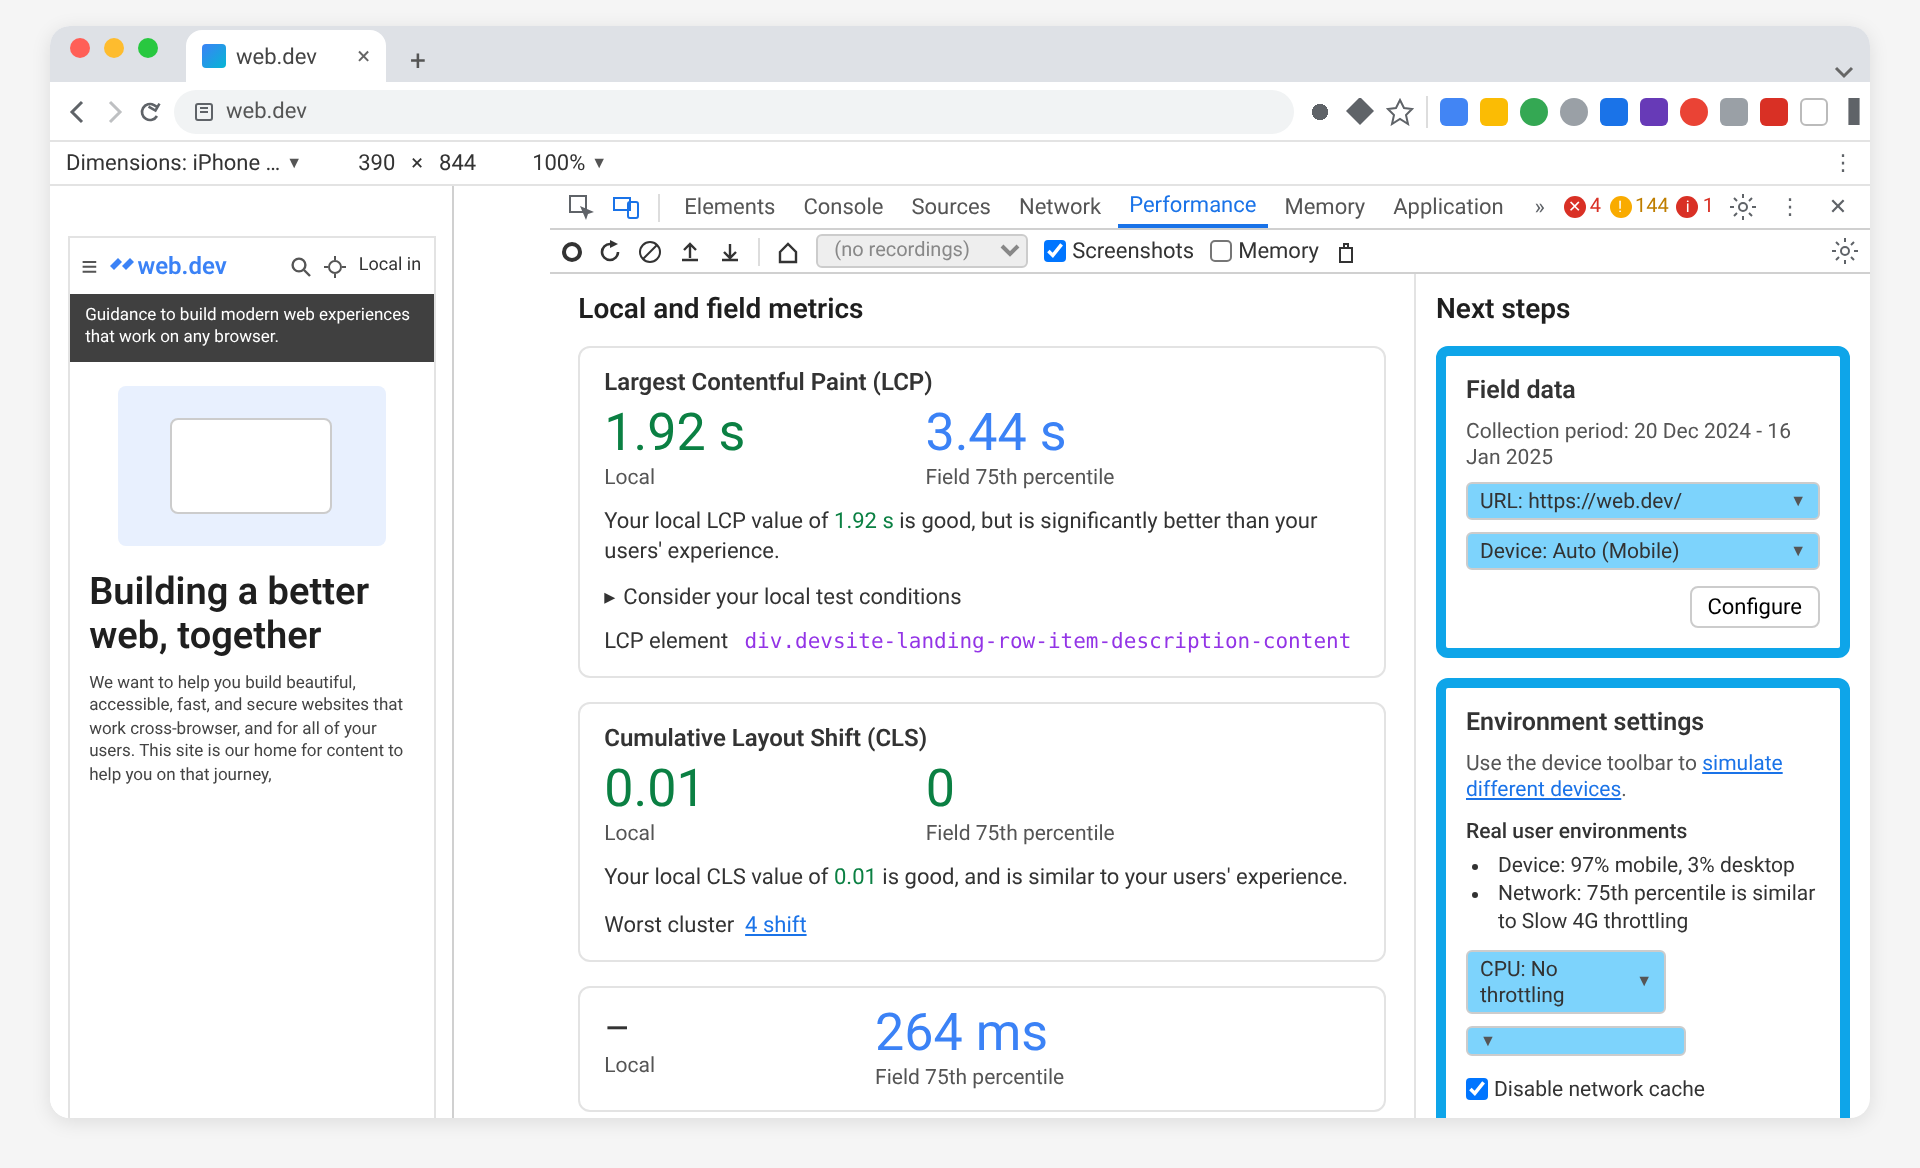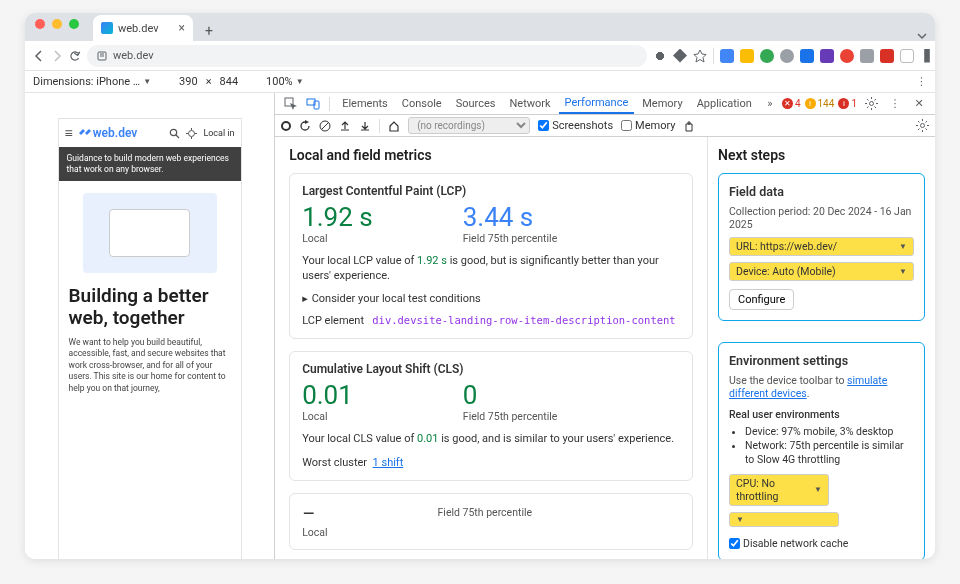--- a/index.html
+++ b/index.html
@@ -41,21 +41,21 @@
 .phone-header { height: 28px; display: flex; align-items: center; padding: 0 6px; gap: 6px; }
 .phone-logo { color: #3b82f6; font-weight: 600; font-size: 12px; display:flex; align-items:center; gap:2px;}
 .phone-header .spacer { flex: 1; }
 .phone-banner { background: #404040; color: #fff; padding: 6px 8px; font-size: 8.5px; line-height: 1.3; }
 .phone-illus { height: 80px; margin: 12px 24px; background: #e8f0fe; border-radius: 4px; position:relative; }
 .phone-illus::after { content:''; position:absolute; top:20%; left:20%; right:20%; bottom:20%; background:#fff; border:1px solid #ccc; border-radius:4px; }
 .phone h1 { font-size: 19px; font-weight: 600; padding: 0 10px; line-height: 1.15; color:#1f1f1f; }
 .phone p { font-size: 8.5px; padding: 8px 10px 0; line-height: 1.35; color:#444; }
 
 
-.devtools { flex: 1; display: flex; flex-direction: column; border-left: 1px solid #d0d0d0; }
+.devtools { flex: 1; display: flex; flex-direction: column; border-left: 1px solid #d0d0d0; padding-left: 48px; }
 .dt-tabs { height: 22px; border-bottom: 1px solid #d0d0d0; display: flex; align-items: center; padding: 0 6px; font-size: 11px; color: #555; gap: 2px; }
 .dt-tabs .icon-btn { width: 20px; display:flex; justify-content:center; color:#5f6368; }
 .dt-tabs .tabitem { padding: 0 6px; height: 100%; display: flex; align-items: center; cursor: pointer; }
 .dt-tabs .tabitem.active { color: #1a73e8; border-bottom: 2px solid #1a73e8; }
 .dt-tabs .right { margin-left: auto; display: flex; align-items: center; gap: 4px; }
 .badge { display: inline-flex; align-items: center; gap: 2px; font-size: 10px; }
 .badge.err { color: #d93025; }
 .badge.warn { color: #bf7e00; }
 .badge.msg { color: #d93025; }
 .circ { width:11px; height:11px; border-radius:50%; display:inline-flex; align-items:center; justify-content:center; font-size:8px; }
@@ -79,26 +79,26 @@
 .metric-val { font-size: 26px; font-weight: 400; line-height: 1; }
 .green { color: #0b8043; }
 .orange { color: #3b82f6; }
 .metric-sub { font-size: 10.5px; color: #555; margin-top: 2px; }
 .card .desc { margin-top: 8px; line-height: 1.4; }
 .card .desc .green { color: #0b8043; }
 .disclosure { margin-top: 8px; display: flex; align-items: center; gap: 4px; }
 .link { color: #1a73e8; text-decoration: underline; cursor: pointer; }
 .code { color: #9334e6; font-family: monospace; font-size: 10.5px; }
 
-.next-card { border: 1px solid #0ea5e9; border-radius: 6px; padding: 10px; margin-bottom: 21px; font-size: 11px; color: #333; }
+.next-card { border: 5px solid #0ea5e9; border-radius: 6px; padding: 10px; margin-bottom: 10px; font-size: 11px; color: #333; }
 .next-card h3 { font-size: 12.5px; font-weight: 600; margin-bottom: 6px; }
 .next-card .small { font-size: 10.5px; color: #555; }
-.select-like { border: 1px solid #ccc; border-radius: 3px; padding: 2px 6px; font-size: 10.5px; margin-top: 6px; display: flex; justify-content: space-between; align-items: center; background: #fde047; }
+.select-like { border: 1px solid #ccc; border-radius: 3px; padding: 2px 6px; font-size: 10.5px; margin-top: 6px; display: flex; justify-content: space-between; align-items: center; background: #7dd3fc; }
 .btn { border: 1px solid #ccc; border-radius: 4px; padding: 3px 8px; font-size: 11px; background: #fff; }
-.btn-row { display: flex; justify-content: flex-start; margin-top: 8px; }
+.btn-row { display: flex; justify-content: flex-end; margin-top: 8px; }
 
 ul.envlist { list-style: disc; padding-left: 16px; font-size: 10.5px; color: #333; line-height: 1.35; margin-top:4px; }
 .mini-gear { color:#5f6368; }
 svg { display:block; }
 </style>
 </head>
 <body>
 
 <div class="traffic-lights">
   <div class="tl tl-red"></div>
@@ -288,21 +288,21 @@
             <svg width="12" height="12" viewBox="0 0 12 12">
               <path d="M6 2v7M3 6l3 3 3-3M2 10h8" stroke="#333" fill="none" stroke-width="1.2"></path>
             </svg>
           </div>
         <div style="width:1px;height:14px;background:#ddd"></div>
         <div>
             <svg width="12" height="12" viewBox="0 0 12 12">
               <path d="M2 6 L6 2 L10 6 V11 H2 Z" stroke="#333" fill="none" stroke-width="1.2"></path>
             </svg>
           </div>
-        <select style="width:122px"><option>(no recordings)</option></select>
+        <select style="width:106px"><option>(no recordings)</option></select>
         <label class="cb">
             <input type="checkbox" checked="" style="">
             <span>Screenshots</span>
           </label>
         <label class="cb">
             <input type="checkbox" style="">
             <span>Memory</span>
           </label>
         <div>
             <svg width="12" height="12" viewBox="0 0 12 12">
@@ -356,31 +356,32 @@
               <div style="margin-left:80px">
                 <div class="metric-val green">0</div>
                 <div class="metric-sub">Field 75th percentile</div>
               </div>
             </div>
             <div class="desc">
               <span>Your local CLS value of </span><span class="green">0.01</span><span> is good, and is similar to your users' experience.</span>
             </div>
             <div class="desc">
               <span>Worst cluster</span>&nbsp;
-              <span class="link">1 shift</span>
+              <span class="link">4 shift</span>
             </div>
           </div>
 
           <div class="card">
             <div class="metric-row">
               <div>
                 <div class="metric-val" style="color:#333;font-size:20px">–</div>
                 <div class="metric-sub">Local</div>
               </div>
               <div style="margin-left:80px">
+                <div class="metric-val orange">264 ms</div>
                 <div class="metric-sub">Field 75th percentile</div>
               </div>
             </div>
 
           </div>
 
         </div>
 
         <div class="next-col">
           <h2>Next steps</h2>

